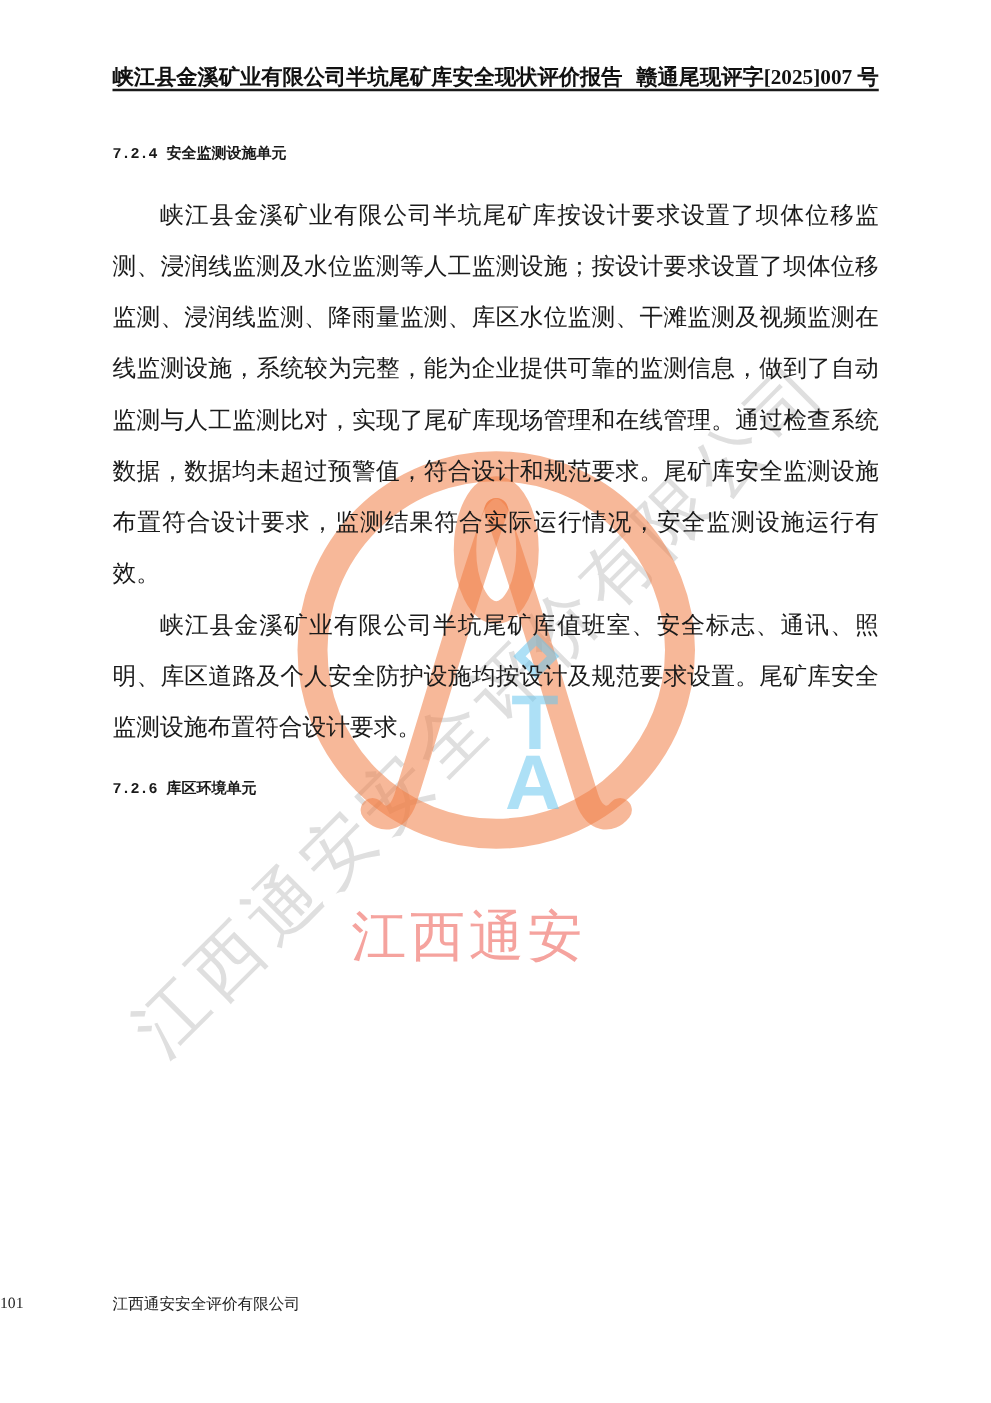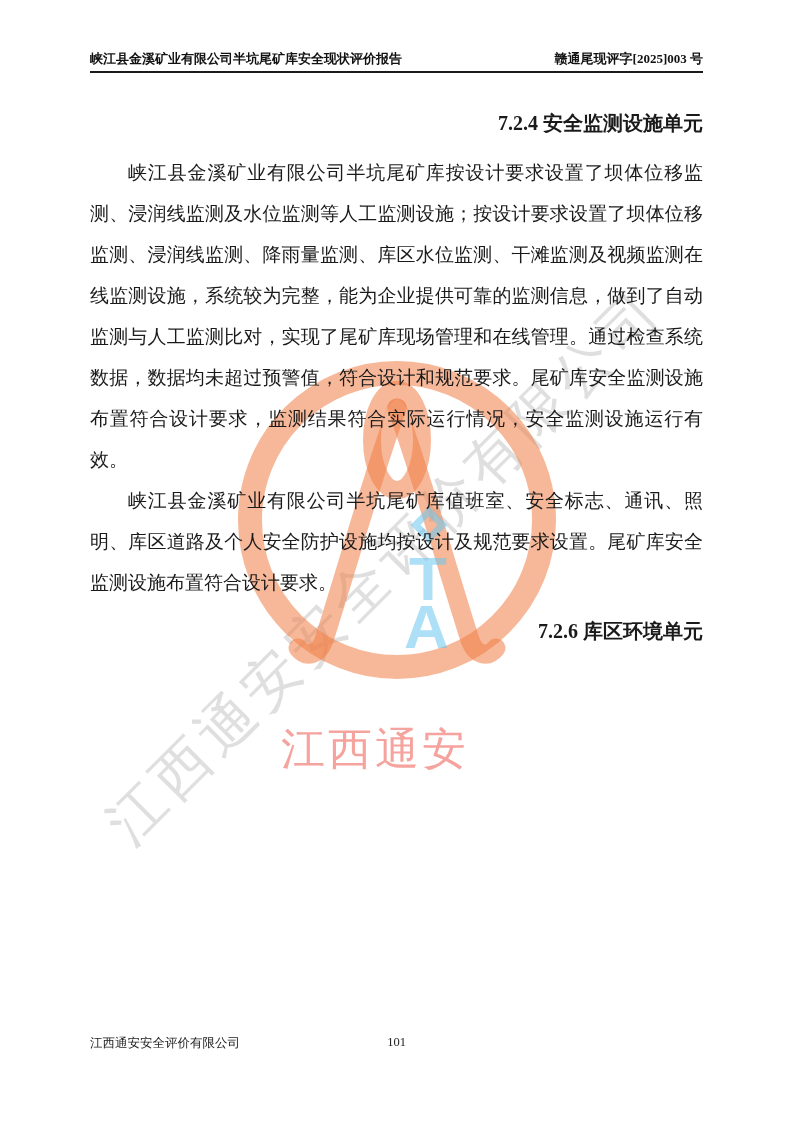--- a/index.html
+++ b/index.html
@@ -15,21 +15,21 @@
     color: #1a1a1a;
   }
 
   
   .header {
     position: absolute;
     top: 50px; left: 90px; right: 90px;
     display: flex;
     justify-content: space-between;
     align-items: flex-end;
-    font-size: 13px;
+    font-size: 17px;
     font-weight: bold;
     color: #111;
     z-index: 3;
   }
   .header-rule {
     position: absolute;
     top: 71px; left: 90px; right: 90px;
     height: 0;
     border-bottom: 2px solid #1a1a1a;
     z-index: 3;
@@ -83,42 +83,41 @@
     width: 613px;
     z-index: 2;
     font-size: 19px;
     line-height: 41px;
     text-align: justify;
     text-justify: inter-ideograph;
   }
   .para { text-indent: 2em; }
   .para-noindent { text-indent: 0; }
   .heading {
-    font-family: Liberation Serif, serif;
+    font-family: Liberation Mono, monospace;
     font-weight: bold;
-    font-size: 20px;
+    font-size: 12px;
     line-height: 41px;
     margin-top: 8px;
     margin-bottom: 8px;
-    text-align: right;
+    text-align: left;
     text-indent: 0;
   }
 
   
   .footer-company {
     position: absolute;
     left: 90px; top: 1035px;
     font-size: 12.5px;
     color: #222;
     z-index: 3;
   }
   .footer-page {
     position: absolute;
     left: 0; right: 0; top: 1035px;
-    text-align: center;
     font-size: 12.5px;
     color: #222;
     z-index: 3;
   }
 </style>
 </head>
 <body>
 
 <div class="page">
 
@@ -136,21 +135,21 @@
   </svg>
 
   <div class="wm wm-blue-diamond"></div>
   <div class="wm wm-blue-t">T</div>
   <div class="wm wm-blue-a">A</div>
 
   <div class="wm wm-red">江西通安</div>
 
   <div class="header">
     <span>峡江县金溪矿业有限公司半坑尾矿库安全现状评价报告</span>
-    <span>赣通尾现评字[2025]003 号</span>
+    <span>赣通尾现评字[2025]007 号</span>
   </div>
   <div class="header-rule"></div>
 
   <div class="content">
 
     <h3 class="heading">7.2.4 安全监测设施单元</h3>
     <p class="para">峡江县金溪矿业有限公司半坑尾矿库按设计要求设置了坝体位移监测、浸润线监测及水位监测等人工监测设施；按设计要求设置了坝体位移监测、浸润线监测、降雨量监测、库区水位监测、干滩监测及视频监测在线监测设施，系统较为完整，能为企业提供可靠的监测信息，做到了自动监测与人工监测比对，实现了尾矿库现场管理和在线管理。通过检查系统数据，数据均未超过预警值，符合设计和规范要求。尾矿库安全监测设施布置符合设计要求，监测结果符合实际运行情况，安全监测设施运行有效。</p>
 
     <p class="para">峡江县金溪矿业有限公司半坑尾矿库值班室、安全标志、通讯、照明、库区道路及个人安全防护设施均按设计及规范要求设置。尾矿库安全监测设施布置符合设计要求。</p>
 

